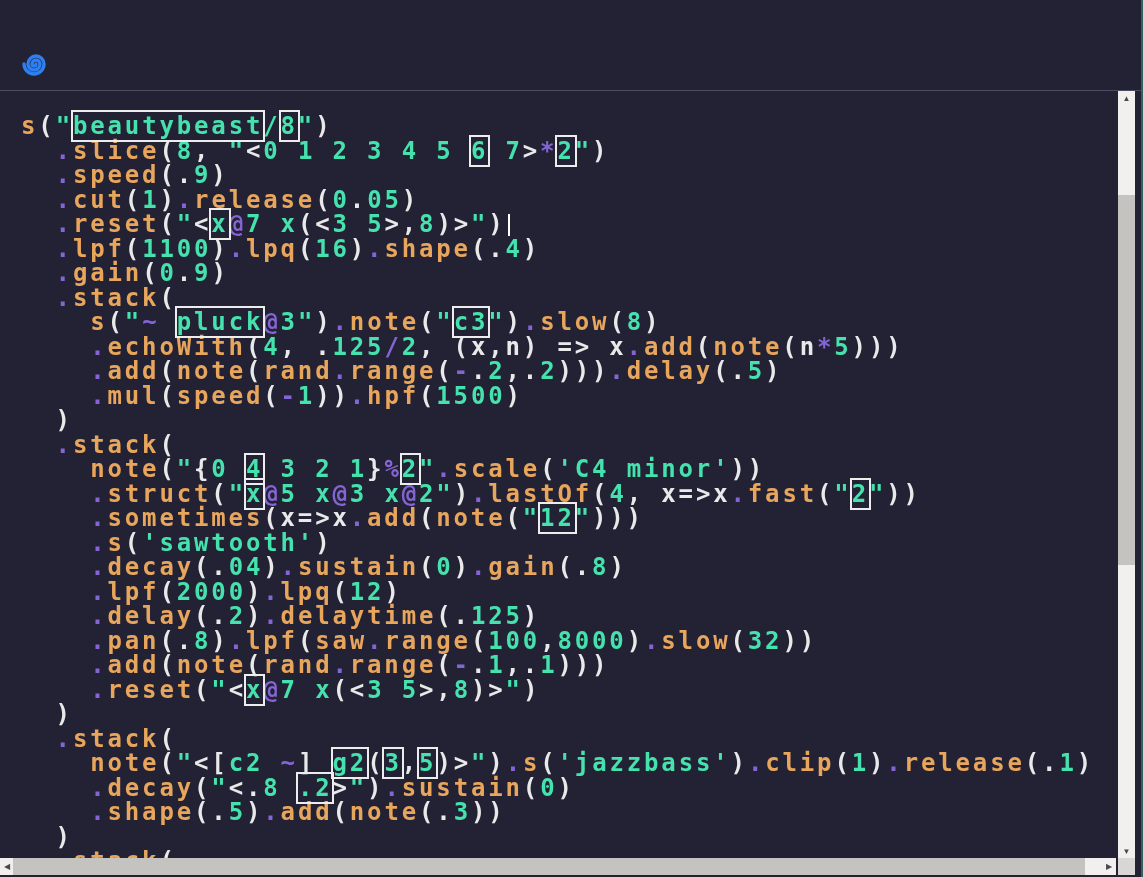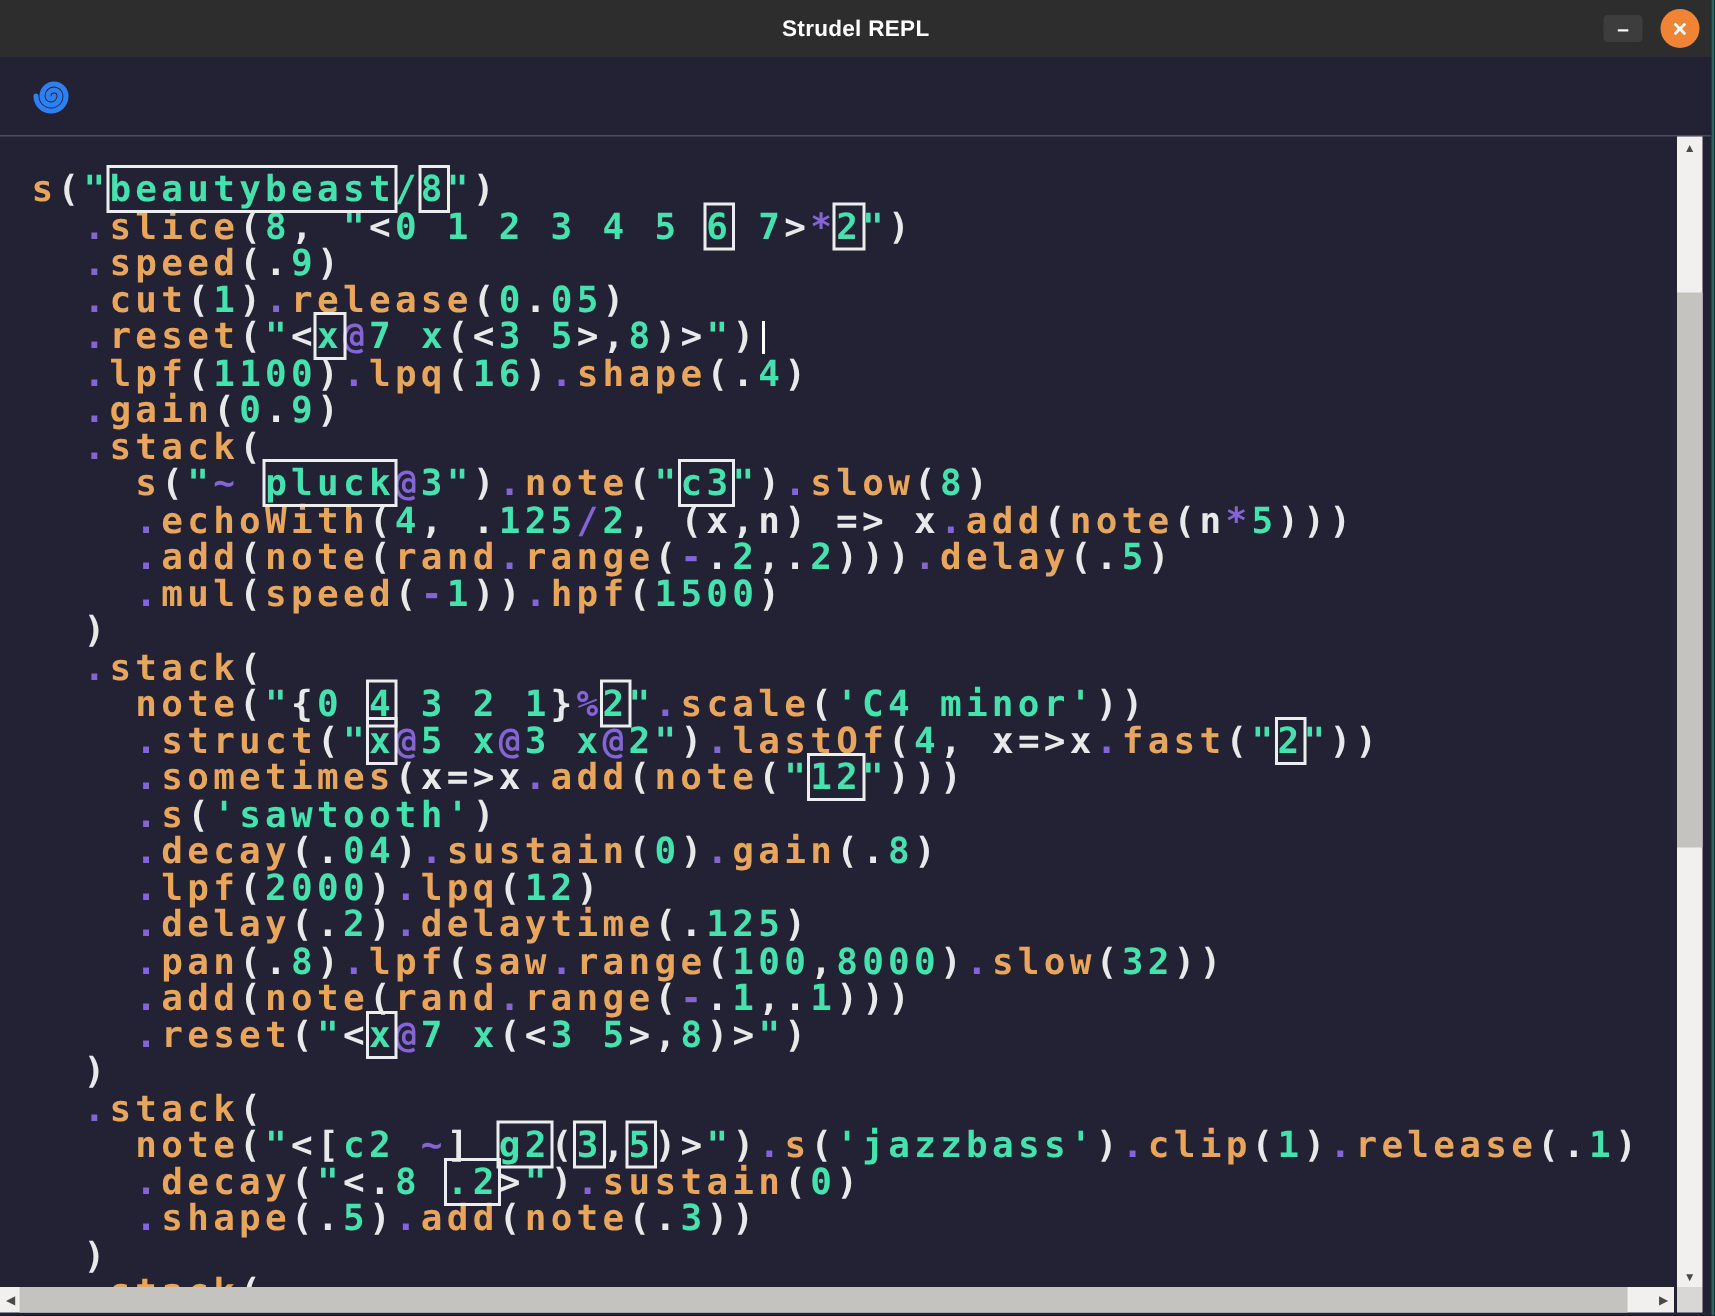--- a/index.html
+++ b/index.html
@@ -77,31 +77,20 @@
   .hscroll .arrow-right{position:absolute;right:0;top:0;bottom:0;width:14px;
     display:flex;align-items:center;justify-content:center;font-size:8px;color:#4a4a4a;}
   .hthumb{position:absolute;top:0;bottom:0;left:13px;width:1072px;background:var(--scroll-thumb,#c4c3c0);}
   .scroll-corner{position:absolute;right:6px;bottom:2px;width:17px;height:17px;background:#d8d7d5;}
 </style>
 <title>Strudel REPL</title></head>
 <body>
 
 <div class="window">
 
-  <div class="titlebar">
-    <span class="title">Strudel REPL</span>
-    <div class="win-btns">
-      <div class="btn-min">
-          <span>–</span>
-        </div>
-      <div class="btn-close">
-          <span>✕</span>
-        </div>
-    </div>
-  </div>
 
   <div class="header">
     <svg class="logo" viewBox="0 0 32 32">
       <path d="M16 16 a2 2 0 0 1 -4 0 a4 4 0 0 1 8 0 a6 6 0 0 1 -12 0 a8 8 0 0 1 16 0 a10 10 0 0 1 -20 0" fill="none" stroke="#2e7ff2" stroke-width="3.4" stroke-linecap="round"></path>
     </svg>
   </div>
 
   <div class="editor" id="editor"><div class="code-line"><span class="tok-m">s</span><span class="tok-p">(</span><span class="tok-s">"</span><span class="tok-s hl">beautybeast</span><span class="tok-s">/</span><span class="tok-s hl">8</span><span class="tok-s">"</span><span class="tok-p">)</span></div><div class="code-line"><span class="tok-p">  </span><span class="tok-o">.</span><span class="tok-m">slice</span><span class="tok-p">(</span><span class="tok-s">8</span><span class="tok-p">, </span><span class="tok-s">"</span><span class="tok-p">&lt;</span><span class="tok-s">0 1 2 3 4 5 </span><span class="tok-s hl">6</span><span class="tok-s"> 7</span><span class="tok-p">&gt;</span><span class="tok-o">*</span><span class="tok-s hl">2</span><span class="tok-s">"</span><span class="tok-p">)</span></div><div class="code-line"><span class="tok-p">  </span><span class="tok-o">.</span><span class="tok-m">speed</span><span class="tok-p">(</span><span class="tok-p">.</span><span class="tok-s">9</span><span class="tok-p">)</span></div><div class="code-line"><span class="tok-p">  </span><span class="tok-o">.</span><span class="tok-m">cut</span><span class="tok-p">(</span><span class="tok-s">1</span><span class="tok-p">)</span><span class="tok-o">.</span><span class="tok-m">release</span><span class="tok-p">(</span><span class="tok-s">0</span><span class="tok-p">.</span><span class="tok-s">05</span><span class="tok-p">)</span></div><div class="code-line"><span class="tok-p">  </span><span class="tok-o">.</span><span class="tok-m">reset</span><span class="tok-p">(</span><span class="tok-s">"</span><span class="tok-p">&lt;</span><span class="tok-s hl">x</span><span class="tok-o">@</span><span class="tok-s">7 </span><span class="tok-s">x</span><span class="tok-p">(</span><span class="tok-p">&lt;</span><span class="tok-s">3 5</span><span class="tok-p">&gt;</span><span class="tok-p">,</span><span class="tok-s">8</span><span class="tok-p">)</span><span class="tok-p">&gt;</span><span class="tok-s">"</span><span class="tok-p">)</span><span class="cursor"></span></div><div class="code-line"><span class="tok-p">  </span><span class="tok-o">.</span><span class="tok-m">lpf</span><span class="tok-p">(</span><span class="tok-s">1100</span><span class="tok-p">)</span><span class="tok-o">.</span><span class="tok-m">lpq</span><span class="tok-p">(</span><span class="tok-s">16</span><span class="tok-p">)</span><span class="tok-o">.</span><span class="tok-m">shape</span><span class="tok-p">(</span><span class="tok-p">.</span><span class="tok-s">4</span><span class="tok-p">)</span></div><div class="code-line"><span class="tok-p">  </span><span class="tok-o">.</span><span class="tok-m">gain</span><span class="tok-p">(</span><span class="tok-s">0</span><span class="tok-p">.</span><span class="tok-s">9</span><span class="tok-p">)</span></div><div class="code-line"><span class="tok-p">  </span><span class="tok-o">.</span><span class="tok-m">stack</span><span class="tok-p">(</span></div><div class="code-line"><span class="tok-p">    </span><span class="tok-m">s</span><span class="tok-p">(</span><span class="tok-s">"</span><span class="tok-o">~</span><span class="tok-p"> </span><span class="tok-s hl">pluck</span><span class="tok-o">@</span><span class="tok-s">3</span><span class="tok-s">"</span><span class="tok-p">)</span><span class="tok-o">.</span><span class="tok-m">note</span><span class="tok-p">(</span><span class="tok-s">"</span><span class="tok-s hl">c3</span><span class="tok-s">"</span><span class="tok-p">)</span><span class="tok-o">.</span><span class="tok-m">slow</span><span class="tok-p">(</span><span class="tok-s">8</span><span class="tok-p">)</span></div><div class="code-line"><span class="tok-p">    </span><span class="tok-o">.</span><span class="tok-m">echoWith</span><span class="tok-p">(</span><span class="tok-s">4</span><span class="tok-p">, </span><span class="tok-p">.</span><span class="tok-s">125</span><span class="tok-o">/</span><span class="tok-s">2</span><span class="tok-p">, (x,n) =&gt; x</span><span class="tok-o">.</span><span class="tok-m">add</span><span class="tok-p">(</span><span class="tok-m">note</span><span class="tok-p">(</span><span class="tok-p">n</span><span class="tok-o">*</span><span class="tok-s">5</span><span class="tok-p">)))</span></div><div class="code-line"><span class="tok-p">    </span><span class="tok-o">.</span><span class="tok-m">add</span><span class="tok-p">(</span><span class="tok-m">note</span><span class="tok-p">(</span><span class="tok-m">rand</span><span class="tok-o">.</span><span class="tok-m">range</span><span class="tok-p">(</span><span class="tok-o">-</span><span class="tok-p">.</span><span class="tok-s">2</span><span class="tok-p">,</span><span class="tok-p">.</span><span class="tok-s">2</span><span class="tok-p">)))</span><span class="tok-o">.</span><span class="tok-m">delay</span><span class="tok-p">(</span><span class="tok-p">.</span><span class="tok-s">5</span><span class="tok-p">)</span></div><div class="code-line"><span class="tok-p">    </span><span class="tok-o">.</span><span class="tok-m">mul</span><span class="tok-p">(</span><span class="tok-m">speed</span><span class="tok-p">(</span><span class="tok-o">-</span><span class="tok-s">1</span><span class="tok-p">))</span><span class="tok-o">.</span><span class="tok-m">hpf</span><span class="tok-p">(</span><span class="tok-s">1500</span><span class="tok-p">)</span></div><div class="code-line"><span class="tok-p">  </span><span class="tok-p">)</span></div><div class="code-line"><span class="tok-p">  </span><span class="tok-o">.</span><span class="tok-m">stack</span><span class="tok-p">(</span></div><div class="code-line"><span class="tok-p">    </span><span class="tok-m">note</span><span class="tok-p">(</span><span class="tok-s">"</span><span class="tok-p">{</span><span class="tok-s">0 </span><span class="tok-s hl">4</span><span class="tok-s"> 3 2 1</span><span class="tok-p">}</span><span class="tok-o">%</span><span class="tok-s hl">2</span><span class="tok-s">"</span><span class="tok-o">.</span><span class="tok-m">scale</span><span class="tok-p">(</span><span class="tok-s">'C4 minor'</span><span class="tok-p">))</span></div><div class="code-line"><span class="tok-p">    </span><span class="tok-o">.</span><span class="tok-m">struct</span><span class="tok-p">(</span><span class="tok-s">"</span><span class="tok-s hl">x</span><span class="tok-o">@</span><span class="tok-s">5 </span><span class="tok-s">x</span><span class="tok-o">@</span><span class="tok-s">3 </span><span class="tok-s">x</span><span class="tok-o">@</span><span class="tok-s">2</span><span class="tok-s">"</span><span class="tok-p">)</span><span class="tok-o">.</span><span class="tok-m">lastOf</span><span class="tok-p">(</span><span class="tok-s">4</span><span class="tok-p">, x=&gt;x</span><span class="tok-o">.</span><span class="tok-m">fast</span><span class="tok-p">(</span><span class="tok-s">"</span><span class="tok-s hl">2</span><span class="tok-s">"</span><span class="tok-p">))</span></div><div class="code-line"><span class="tok-p">    </span><span class="tok-o">.</span><span class="tok-m">sometimes</span><span class="tok-p">(</span><span class="tok-p">x=&gt;x</span><span class="tok-o">.</span><span class="tok-m">add</span><span class="tok-p">(</span><span class="tok-m">note</span><span class="tok-p">(</span><span class="tok-s">"</span><span class="tok-s hl">12</span><span class="tok-s">"</span><span class="tok-p">)))</span></div><div class="code-line"><span class="tok-p">    </span><span class="tok-o">.</span><span class="tok-m">s</span><span class="tok-p">(</span><span class="tok-s">'sawtooth'</span><span class="tok-p">)</span></div><div class="code-line"><span class="tok-p">    </span><span class="tok-o">.</span><span class="tok-m">decay</span><span class="tok-p">(</span><span class="tok-p">.</span><span class="tok-s">04</span><span class="tok-p">)</span><span class="tok-o">.</span><span class="tok-m">sustain</span><span class="tok-p">(</span><span class="tok-s">0</span><span class="tok-p">)</span><span class="tok-o">.</span><span class="tok-m">gain</span><span class="tok-p">(</span><span class="tok-p">.</span><span class="tok-s">8</span><span class="tok-p">)</span></div><div class="code-line"><span class="tok-p">    </span><span class="tok-o">.</span><span class="tok-m">lpf</span><span class="tok-p">(</span><span class="tok-s">2000</span><span class="tok-p">)</span><span class="tok-o">.</span><span class="tok-m">lpq</span><span class="tok-p">(</span><span class="tok-s">12</span><span class="tok-p">)</span></div><div class="code-line"><span class="tok-p">    </span><span class="tok-o">.</span><span class="tok-m">delay</span><span class="tok-p">(</span><span class="tok-p">.</span><span class="tok-s">2</span><span class="tok-p">)</span><span class="tok-o">.</span><span class="tok-m">delaytime</span><span class="tok-p">(</span><span class="tok-p">.</span><span class="tok-s">125</span><span class="tok-p">)</span></div><div class="code-line"><span class="tok-p">    </span><span class="tok-o">.</span><span class="tok-m">pan</span><span class="tok-p">(</span><span class="tok-p">.</span><span class="tok-s">8</span><span class="tok-p">)</span><span class="tok-o">.</span><span class="tok-m">lpf</span><span class="tok-p">(</span><span class="tok-m">saw</span><span class="tok-o">.</span><span class="tok-m">range</span><span class="tok-p">(</span><span class="tok-s">100</span><span class="tok-p">,</span><span class="tok-s">8000</span><span class="tok-p">)</span><span class="tok-o">.</span><span class="tok-m">slow</span><span class="tok-p">(</span><span class="tok-s">32</span><span class="tok-p">))</span></div><div class="code-line"><span class="tok-p">    </span><span class="tok-o">.</span><span class="tok-m">add</span><span class="tok-p">(</span><span class="tok-m">note</span><span class="tok-p">(</span><span class="tok-m">rand</span><span class="tok-o">.</span><span class="tok-m">range</span><span class="tok-p">(</span><span class="tok-o">-</span><span class="tok-p">.</span><span class="tok-s">1</span><span class="tok-p">,</span><span class="tok-p">.</span><span class="tok-s">1</span><span class="tok-p">)))</span></div><div class="code-line"><span class="tok-p">    </span><span class="tok-o">.</span><span class="tok-m">reset</span><span class="tok-p">(</span><span class="tok-s">"</span><span class="tok-p">&lt;</span><span class="tok-s hl">x</span><span class="tok-o">@</span><span class="tok-s">7 </span><span class="tok-s">x</span><span class="tok-p">(</span><span class="tok-p">&lt;</span><span class="tok-s">3 5</span><span class="tok-p">&gt;</span><span class="tok-p">,</span><span class="tok-s">8</span><span class="tok-p">)</span><span class="tok-p">&gt;</span><span class="tok-s">"</span><span class="tok-p">)</span></div><div class="code-line"><span class="tok-p">  </span><span class="tok-p">)</span></div><div class="code-line"><span class="tok-p">  </span><span class="tok-o">.</span><span class="tok-m">stack</span><span class="tok-p">(</span></div><div class="code-line"><span class="tok-p">    </span><span class="tok-m">note</span><span class="tok-p">(</span><span class="tok-s">"</span><span class="tok-p">&lt;</span><span class="tok-p">[</span><span class="tok-s">c2</span><span class="tok-p"> </span><span class="tok-o">~</span><span class="tok-p">]</span><span class="tok-p"> </span><span class="tok-s hl">g2</span><span class="tok-p">(</span><span class="tok-s hl">3</span><span class="tok-p">,</span><span class="tok-s hl">5</span><span class="tok-p">)</span><span class="tok-p">&gt;</span><span class="tok-s">"</span><span class="tok-p">)</span><span class="tok-o">.</span><span class="tok-m">s</span><span class="tok-p">(</span><span class="tok-s">'jazzbass'</span><span class="tok-p">)</span><span class="tok-o">.</span><span class="tok-m">clip</span><span class="tok-p">(</span><span class="tok-s">1</span><span class="tok-p">)</span><span class="tok-o">.</span><span class="tok-m">release</span><span class="tok-p">(</span><span class="tok-p">.</span><span class="tok-s">1</span><span class="tok-p">)</span></div><div class="code-line"><span class="tok-p">    </span><span class="tok-o">.</span><span class="tok-m">decay</span><span class="tok-p">(</span><span class="tok-s">"</span><span class="tok-p">&lt;</span><span class="tok-p">.</span><span class="tok-s">8 </span><span class="tok-s hl">.2</span><span class="tok-p">&gt;</span><span class="tok-s">"</span><span class="tok-p">)</span><span class="tok-o">.</span><span class="tok-m">sustain</span><span class="tok-p">(</span><span class="tok-s">0</span><span class="tok-p">)</span></div><div class="code-line"><span class="tok-p">    </span><span class="tok-o">.</span><span class="tok-m">shape</span><span class="tok-p">(</span><span class="tok-p">.</span><span class="tok-s">5</span><span class="tok-p">)</span><span class="tok-o">.</span><span class="tok-m">add</span><span class="tok-p">(</span><span class="tok-m">note</span><span class="tok-p">(</span><span class="tok-p">.</span><span class="tok-s">3</span><span class="tok-p">))</span></div><div class="code-line"><span class="tok-p">  </span><span class="tok-p">)</span></div><div class="code-line"><span class="tok-p">  </span><span class="tok-o">.</span><span class="tok-m">stack</span><span class="tok-p">(</span></div></div>
 
   <div class="vscroll">

